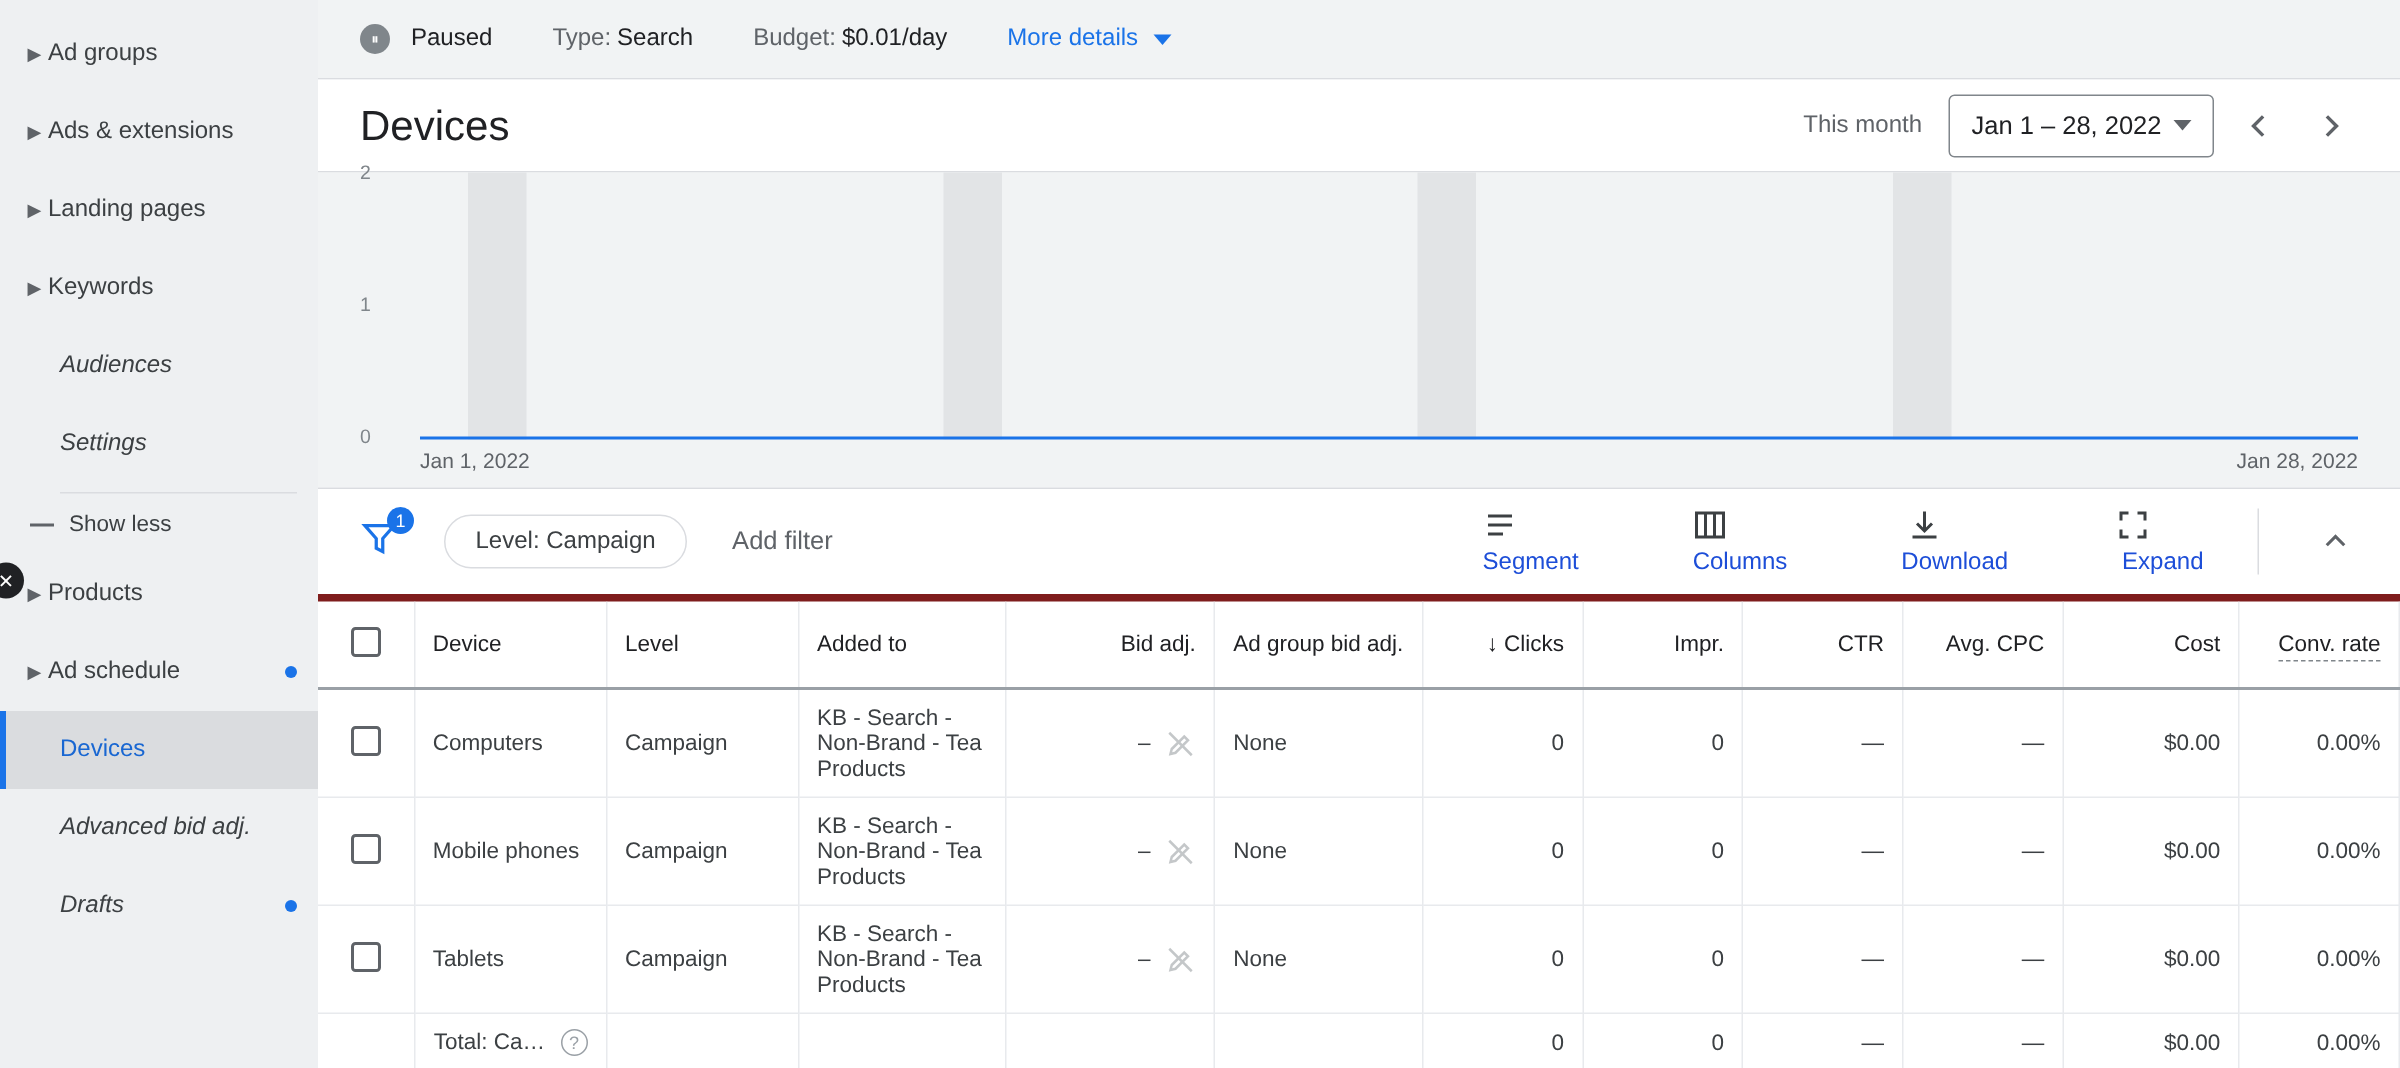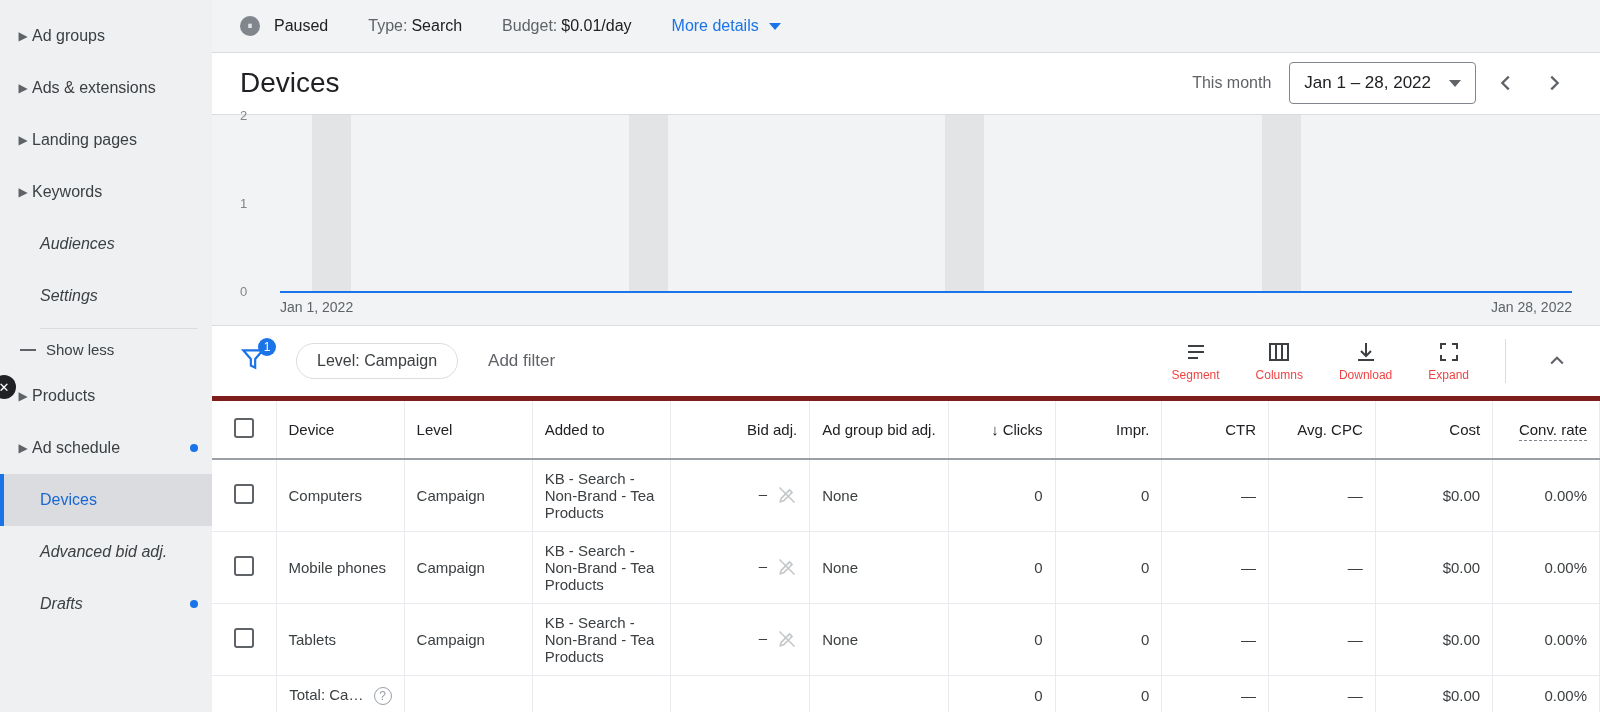--- a/index.html
+++ b/index.html
@@ -28,21 +28,21 @@
   .statusbar .pair .lbl { color: #5f6368; }
   .statusbar .pair .val { color: #202124; margin-left: 4px; }
   .statusbar .more { color: #1a73e8; display: flex; align-items: center; gap: 10px; cursor: pointer; }
   .chev-down { width: 0; height: 0; border-left: 6px solid transparent; border-right: 6px solid transparent; border-top: 7px solid #1a73e8; }
 
   
   .headerrow { display: flex; align-items: center; padding: 0 28px; height: 62px; background: #fff; border-bottom: 1px solid #dadce0; }
   .headerrow h1 { font-size: 28px; font-weight: 400; color: #202124; }
   .headerrow .spacer { flex: 1; }
   .period-label { color: #5f6368; font-size: 16px; margin-right: 18px; margin-left: 16px; }
-  .date-picker { border: 1px solid #80868b; border-radius: 4px; height: 42px; padding: 0 14px; display: flex; align-items: center; gap: 18px; font-size: 17px; color: #202124; cursor: pointer; }
+  .date-picker { border: 1px solid #80868b; border-radius: 4px; height: 42px; padding: 0 14px; display: flex; align-items: center; gap: 8px; font-size: 17px; color: #202124; cursor: pointer; }
   .date-picker .tri { width: 0; height: 0; border-left: 6px solid transparent; border-right: 6px solid transparent; border-top: 7px solid #5f6368; }
   .navbtn { width: 36px; height: 36px; display: flex; align-items: center; justify-content: center; cursor: pointer; color: #5f6368; margin-left: 12px; }
   .navbtn svg { width: 22px; height: 22px; }
 
   
   .chartwrap { padding: 0 28px 10px 28px; background: #f1f3f4; }
   .chart { position: relative; height: 200px; }
   .chart .ytick { position: absolute; left: 0; font-size: 13px; color: #80868b; transform: translateY(-50%); }
   .chart .plot { position: absolute; left: 40px; right: 0; top: 0; bottom: 22px; }
   .chart .band { position: absolute; top: 0; bottom: 0; background: #e2e4e6; }
@@ -53,21 +53,21 @@
   .toolbar { background: #fff; display: flex; align-items: center; padding: 0 28px; height: 72px; border-top: 1px solid #dadce0; }
   .filter-icon { position: relative; color: #1a73e8; cursor: pointer; margin-right: 30px; }
   .filter-icon svg { width: 26px; height: 26px; }
   .filter-icon .badge { position: absolute; top: -8px; right: -10px; width: 18px; height: 18px; border-radius: 50%; background: #1a73e8; color: #fff; font-size: 12px; display: flex; align-items: center; justify-content: center; }
   .level-chip { border: 1px solid #dadce0; border-radius: 20px; padding: 8px 20px; font-size: 16px; color: #3c4043; cursor: pointer; margin-right: 30px; }
   .add-filter { color: #5f6368; font-size: 17px; cursor: text; }
   .toolbar .spacer { flex: 1; }
   .tool-actions { display: flex; align-items: center; gap: 36px; }
   .tool-btn { display: flex; flex-direction: column; align-items: center; gap: 4px; cursor: pointer; color: #3c4043; }
   .tool-btn svg { width: 24px; height: 24px; }
-  .tool-btn .lbl { font-size: 12px; color: #ef4444; }
+  .tool-btn .lbl { font-size: 16px; color: #1d4ed8; margin-left: 40px; }
   .tool-sep { width: 1px; height: 44px; background: #dadce0; }
   .caret-up { width: 30px; display:flex; justify-content:center; cursor:pointer; color:#5f6368; }
 
   
   .tablewrap { background: #fff; overflow: hidden; border-top: 5px solid #7f1d1d; }
   table { width: 100%; border-collapse: collapse; table-layout: fixed; font-size: 15px; }
   th, td { border-right: 1px solid #e8eaed; border-bottom: 1px solid #e8eaed; padding: 10px 12px; text-align: left; vertical-align: middle; color: #3c4043; }
   th { font-weight: 500; color: #202124; height: 58px; }
   th.num, td.num { text-align: right; }
   th.sorted .sort-arr { display:inline-block; margin-right:4px; }

